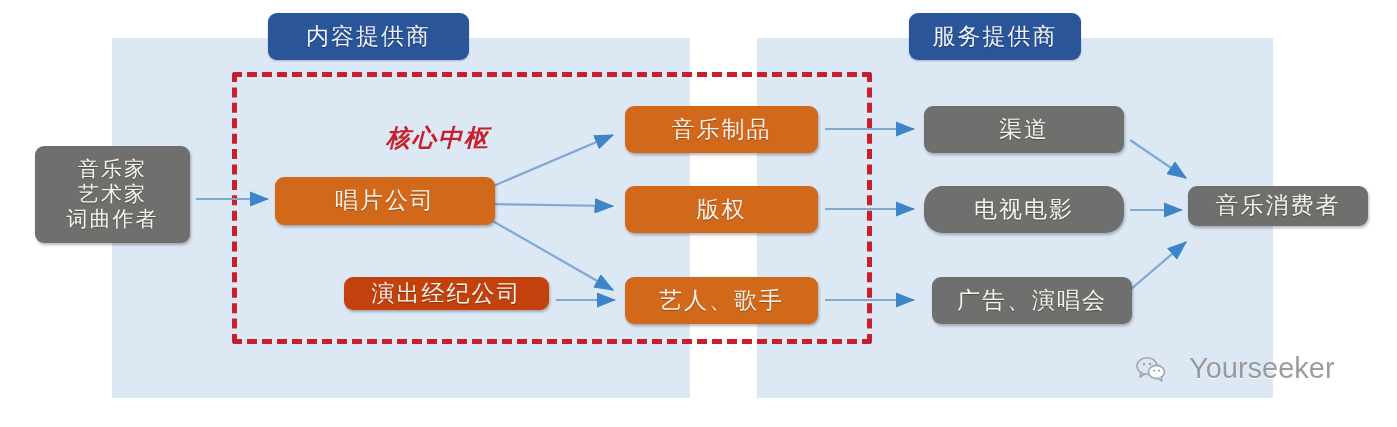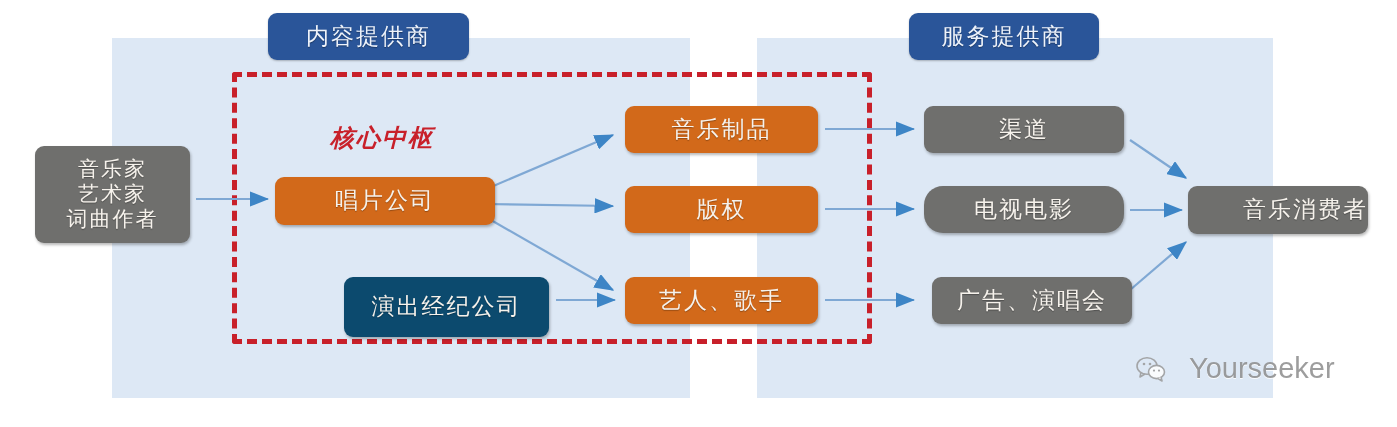--- a/index.html
+++ b/index.html
@@ -32,21 +32,21 @@
     border-radius: 9px;
     display: flex;
     align-items: center;
     justify-content: center;
     font-size: 23px;
     letter-spacing: 2px;
     box-shadow: 0 1px 2px rgba(0,0,0,.25);
     text-shadow: 0 1px 1px rgba(0,0,0,.35);
   }
   #pill-content  { left: 268px; top: 13px; width: 201px; height: 47px; }
-  #pill-service  { left: 909px; top: 13px; width: 190px; height: 47px; }
+  #pill-service  { left: 909px; top: 13px; width: 172px; height: 47px; }
 
   
   .node {
     position: absolute;
     border-radius: 9px;
     display: flex;
     flex-direction: column;
     align-items: center;
     justify-content: center;
     color: #f6f2ec;
@@ -54,48 +54,48 @@
     letter-spacing: 2px;
     box-shadow: 1px 2px 3px rgba(0,0,0,.28);
     text-shadow: 0 1px 1px rgba(0,0,0,.3);
     line-height: 1.18;
   }
   .node.gray   { background: #6f6f6d; }
   .node.orange { background: #d2691a; }
 
   #node-creators   { left: 35px;  top: 146px; width: 155px; height: 97px; font-size: 21px; }
   #node-label-rec  { left: 275px; top: 177px; width: 220px; height: 48px; }
-  #node-agency     { left: 344px; top: 277px; width: 205px; height: 60px; background:#0c4a6e; }
+  #node-agency     { left: 344px; top: 277px; width: 205px; height: 33px; background:#c2410c; }
   #node-products   { left: 625px; top: 106px; width: 193px; height: 47px; }
   #node-copyright  { left: 625px; top: 186px; width: 193px; height: 47px; }
   #node-artists    { left: 625px; top: 277px; width: 193px; height: 47px; }
   #node-channel    { left: 924px; top: 106px; width: 200px; height: 47px; }
   #node-tvfilm     { left: 924px; top: 186px; width: 200px; height: 47px; border-radius: 19px; }
   #node-adconcert  { left: 924px; top: 277px; width: 200px; height: 47px; margin-left: 8px; }
-  #node-consumers  { left: 1188px; top: 186px; width: 180px; height: 48px; align-items: flex-end; }
+  #node-consumers  { left: 1188px; top: 186px; width: 180px; height: 40px; }
 
   
   #dashed-core {
     position: absolute;
     left: 232px; top: 72px;
     width: 640px; height: 272px;
     border: 5px dashed #c8202a;
     border-radius: 3px;
     box-sizing: border-box;
   }
   #core-label {
     position: absolute;
     left: 330px; top: 122px;
     width: 160px;
     color: #c8202a;
     font-size: 24px;
     font-weight: bold;
     font-style: italic;
     letter-spacing: 2px;
-    text-align: left;
+    text-align: right;
     font-family: Liberation Serif, serif;
   }
 
   
   #arrows {
     position: absolute;
     left: 0; top: 0;
     width: 1397px; height: 427px;
     pointer-events: none;
   }

